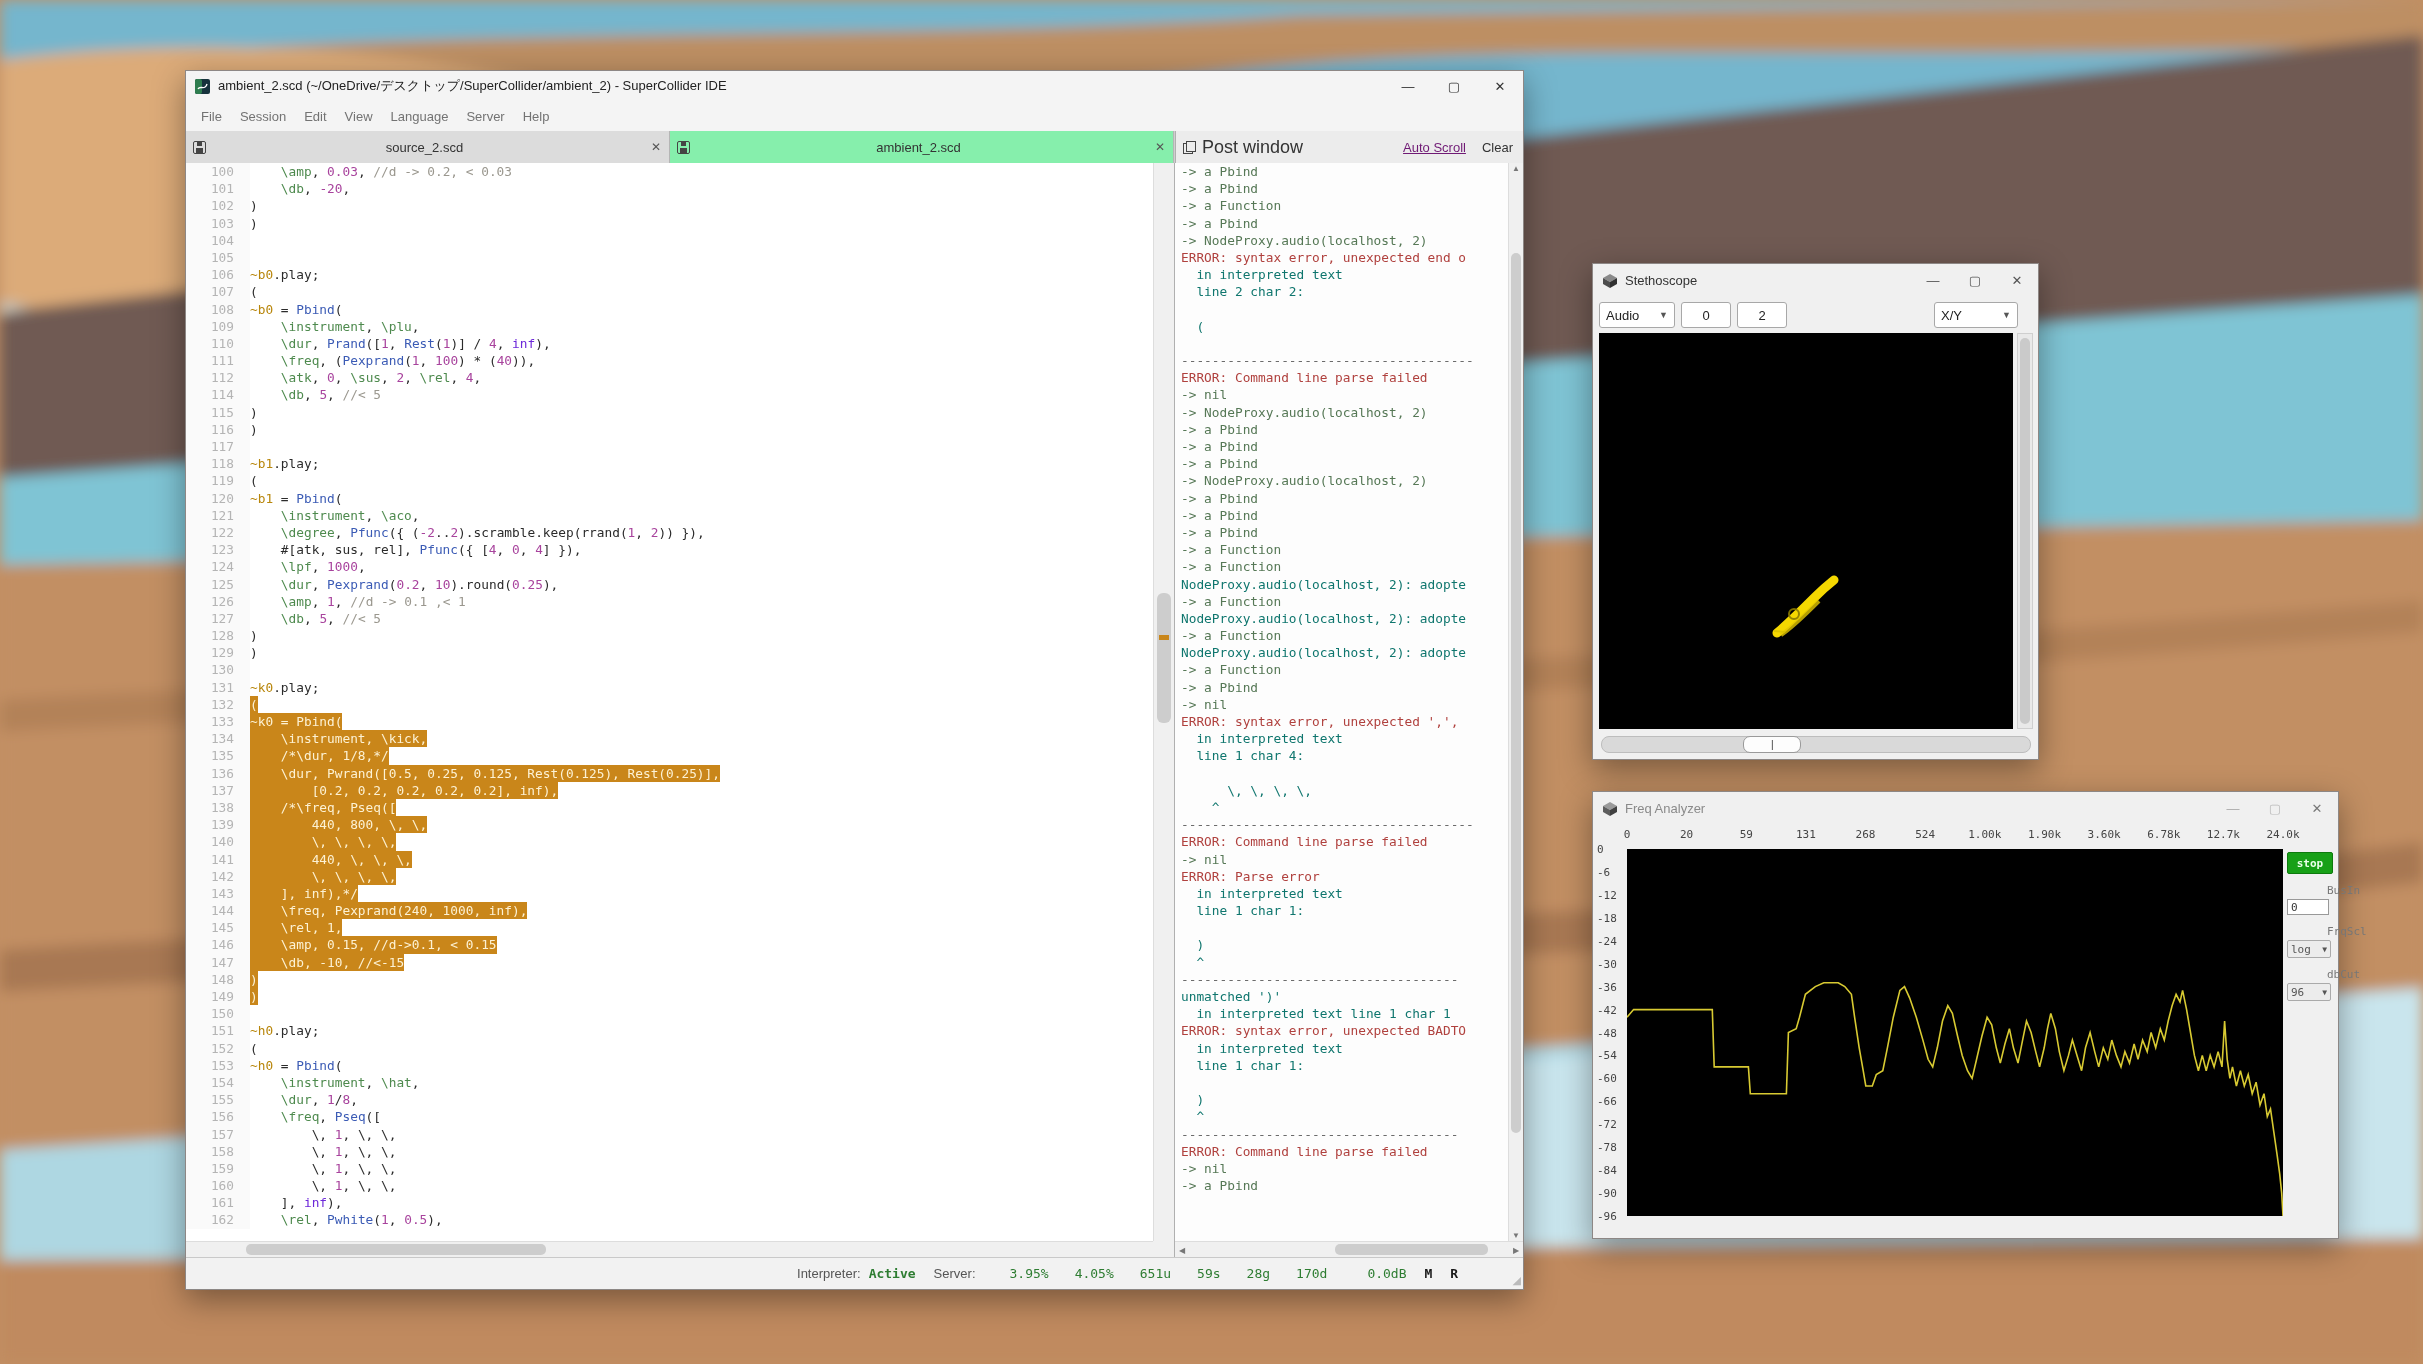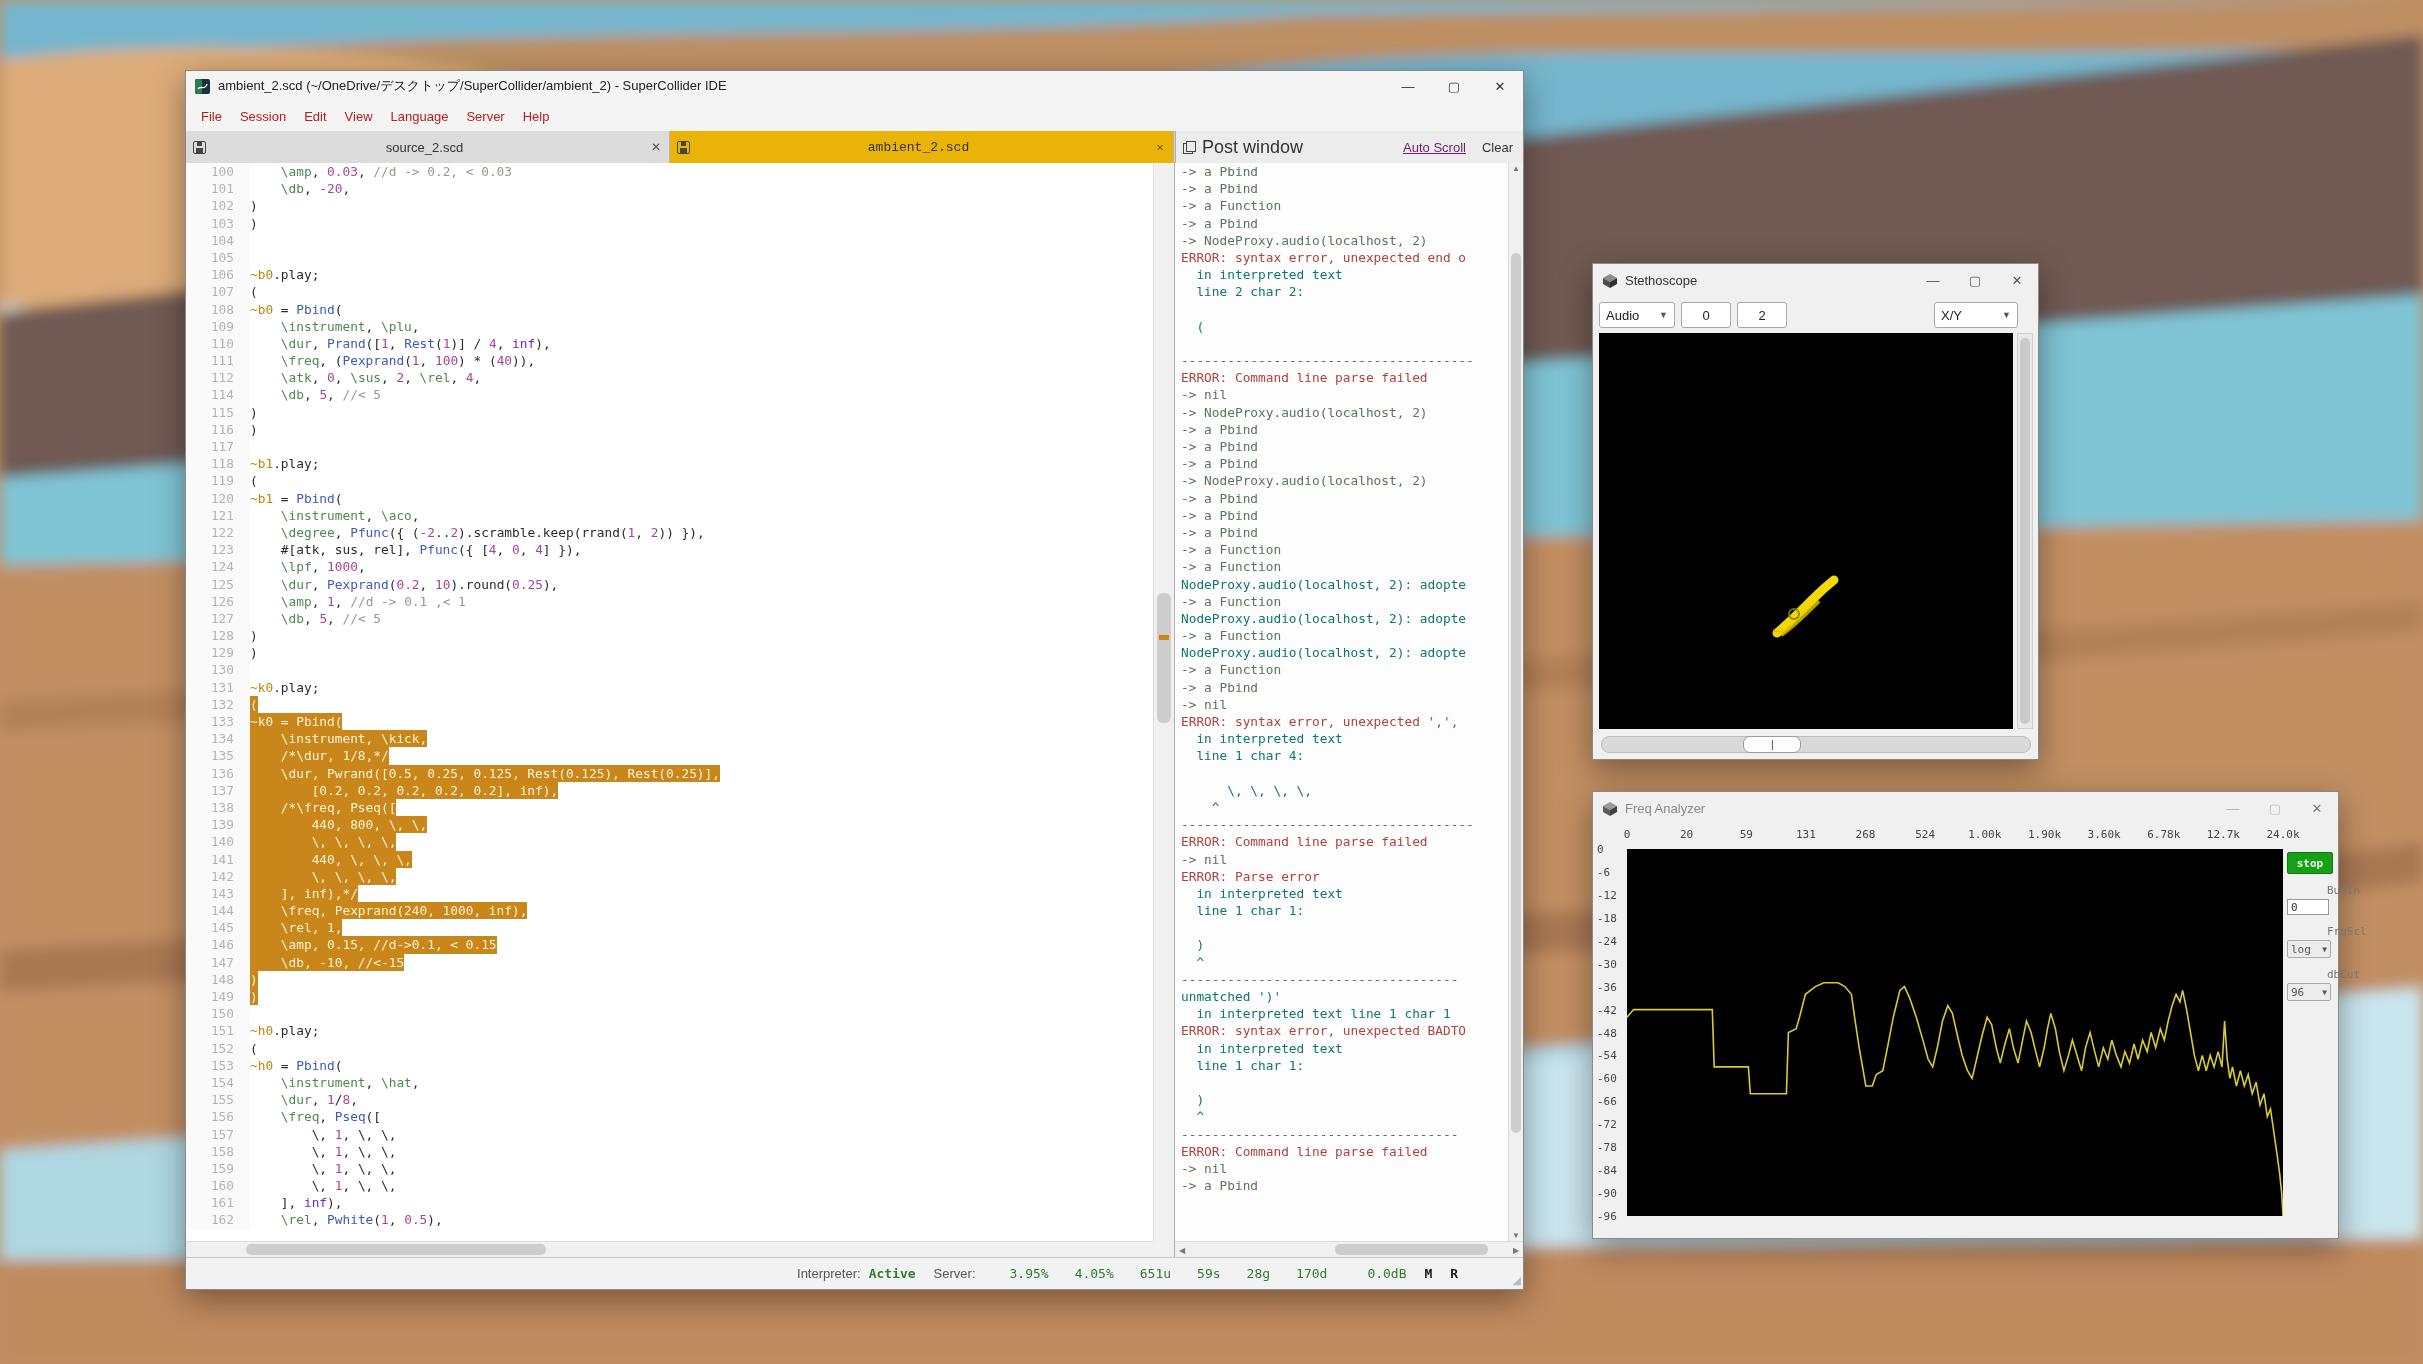--- a/index.html
+++ b/index.html
@@ -11,27 +11,27 @@
   
   #ide{left:185px;top:70px;width:1337px;height:1218px;}
   .titlebar{position:absolute;left:0;top:0;right:0;height:30px;background:#f4f4f4;
             display:flex;align-items:center;}
   .titlebar .apptitle{font-size:13px;color:#222;margin-left:8px;white-space:nowrap;}
   .winbtns{margin-left:auto;display:flex;height:100%;}
   .winbtn{width:46px;height:100%;display:flex;align-items:center;justify-content:center;
           font-size:13px;color:#333;}
   .menubar{position:absolute;left:0;top:30px;right:0;height:30px;background:#f4f4f4;
            display:flex;align-items:center;padding-left:6px;border-bottom:1px solid #e2e2e2;}
-  .menu-item{padding:0 9px;font-size:13px;color:#b91c1c;}
+  .menu-item{padding:0 9px;font-size:13px;color:#737373;}
   .tabrow{position:absolute;left:0;top:60px;height:32px;width:989px;background:#cfcfcf;display:flex;}
   .tab{display:flex;align-items:center;height:100%;border-right:1px solid #b5b5b5;box-sizing:border-box;gap:31px;}
   .tab .tlabel{flex:1;text-align:center;font-size:13px;color:#333;}
   .tab .tclose{width:26px;text-align:center;font-size:12px;color:#555;}
   .tab.inactive{background:#dcdcdc;}
-  .tab.active{background:#eab308;font-family:Liberation Mono, monospace;}
+  .tab.active{background:#86efac;}
   .ticon{margin-left:7px;display:inline-flex;}
   .postheader{position:absolute;left:989px;top:60px;height:32px;width:348px;background:#ececec;
               display:flex;align-items:center;border-left:1px solid #b0b0b0;box-sizing:border-box;}
   .postheader .ptitle{font-size:18px;color:#333;margin-left:6px;}
   .postheader .pbtn{font-size:13px;color:#701a75;margin-left:auto;text-decoration:underline;}
   .postheader .pbtn2{font-size:13px;color:#333;margin:0 10px 0 16px;}
   #editor{position:absolute;left:0;top:92px;width:967px;height:1078px;background:#ffffff;overflow:hidden;}
   .crow{display:flex;height:17.2px;line-height:17.2px;font-family:"DejaVu Sans Mono",monospace;font-size:12.8px;}
   .crow .ln{width:48px;min-width:48px;text-align:right;padding-right:16px;color:#b4b4b4;background:#fafafa;}
   .crow .cd{white-space:pre;}

